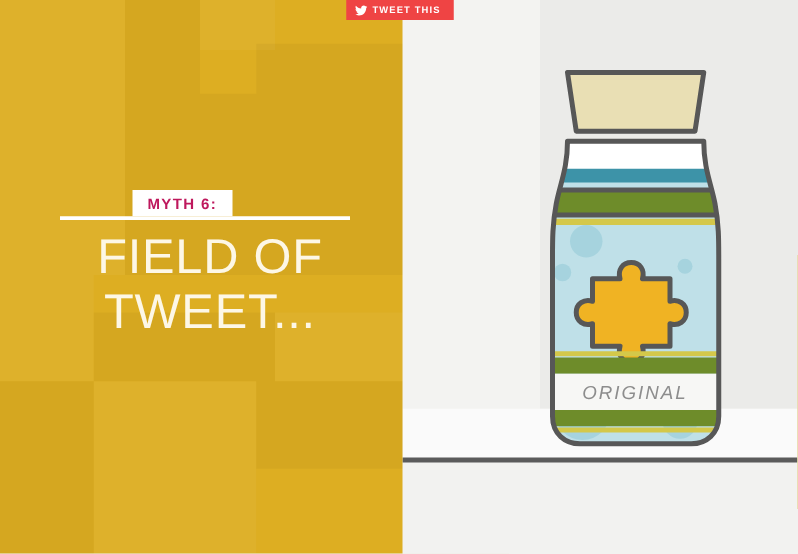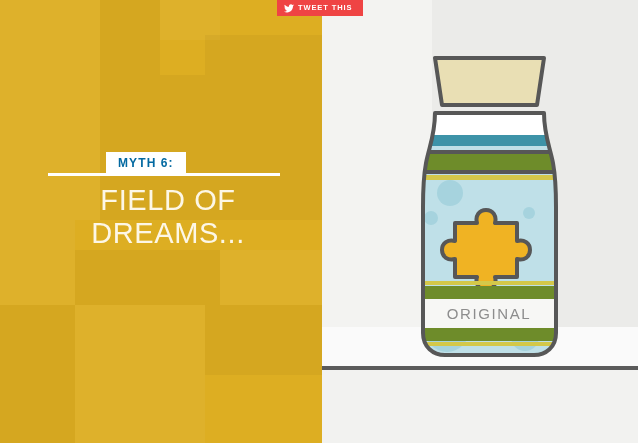--- a/index.html
+++ b/index.html
@@ -38,35 +38,35 @@
   
   .hl{position:absolute;left:0;top:152px;width:322px;}
   .badgerow{position:relative;height:26px;}
   .rule{position:absolute;left:48px;top:21px;width:232px;height:3px;background:#ffffff;}
   .badge{
     position:absolute;left:106px;top:0;height:21px;background:#ffffff;
     display:flex;align-items:center;justify-content:center;padding:0 12px;
     box-sizing:border-box;
   }
   .badge span{
-    color:#0369a1;font-size:12px;font-weight:bold;letter-spacing:1.1px;line-height:1;
+    color:#be185d;font-size:12px;font-weight:bold;letter-spacing:1.1px;line-height:1;
   }
   .title{
     margin-top:6px;text-align:center;color:#fdf7e6;
-    font-size:29px;line-height:1.14;font-weight:300;letter-spacing:0.6px;
+    font-size:39px;line-height:1.14;font-weight:300;letter-spacing:0.6px;
     padding-left:14px;
   }
   .title .l2{display:block;}
   .sub{
     margin-top:12px;text-align:center;color:#fdf9ee;
     font-size:13px;letter-spacing:0.5px;font-weight:400;padding-left:10px;
   }
 
   
-  .bottle{position:absolute;left:417px;top:55px;width:145px;height:315px;}
+  .bottle{position:absolute;left:436px;top:55px;width:145px;height:315px;font-style:italic;}
   .bottle svg{display:block;width:145px;height:315px;}
 </style>
 </head>
 <body>
 
 <div class="stage">
 
   <div class="paper"></div>
   <div class="paper-a"></div>
   <div class="paper-d"></div>
@@ -98,21 +98,21 @@
 
   <div class="hl">
     <div class="badgerow">
       <div class="rule"></div>
       <div class="badge">
         <span>MYTH 6:</span>
       </div>
     </div>
     <div class="title">
       <span>FIELD OF</span>
-      <span class="l2">DREAMS...</span>
+      <span class="l2">TWEET...</span>
     </div>
   </div>
 
   <div class="bottle">
     <svg viewBox="0 0 145 315">
       <defs>
         <clipPath id="bodyclip">
           <path d="M18 58 C18 80 12 92 9 108 C6 124 6 136 6 152 L6 278 C6 292 16 300 28 300 L117 300 C129 300 139 292 139 278 L139 152 C139 136 139 124 136 108 C133 92 127 80 127 58 Z"></path>
         </clipPath>
       </defs>

